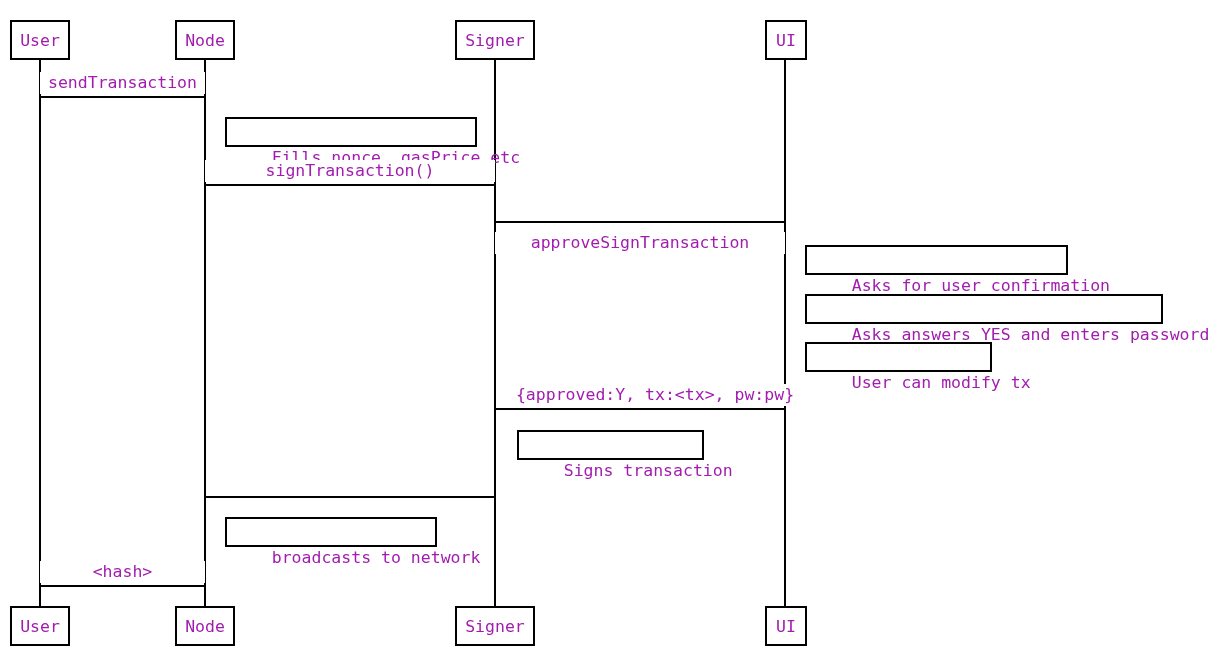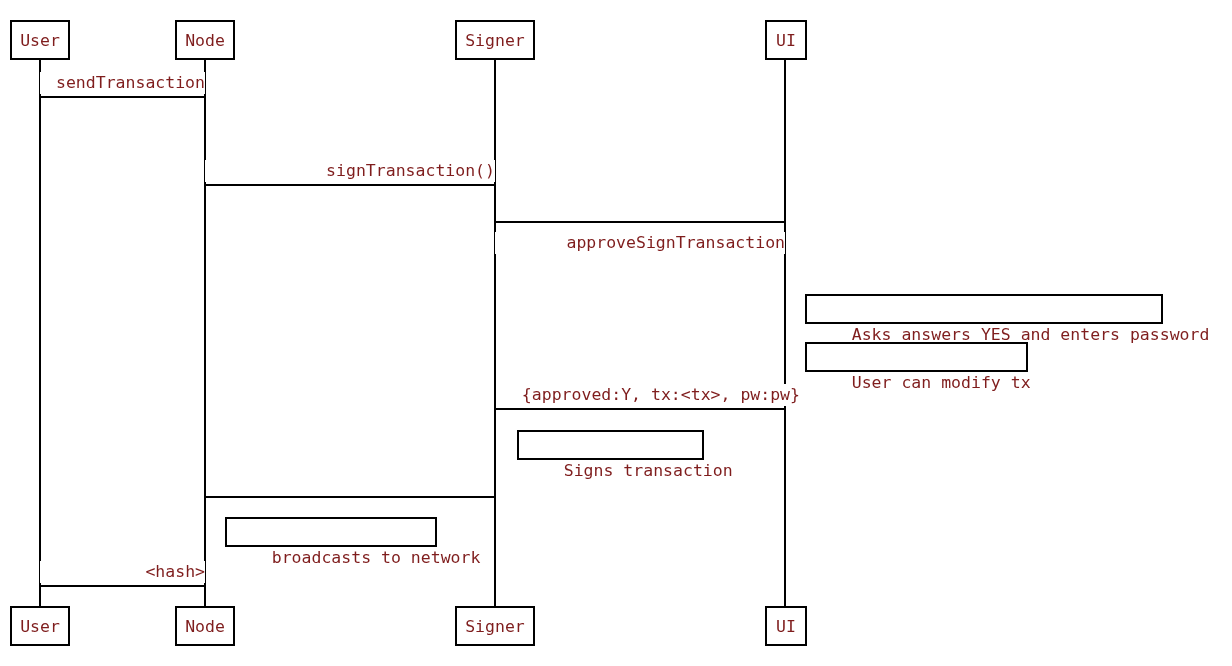--- a/index.html
+++ b/index.html
@@ -7,21 +7,21 @@
     padding: 0;
     background: #ffffff;
   }
   .canvas {
     position: relative;
     width: 1232px;
     height: 666px;
     background: #ffffff;
     font-family: "DejaVu Sans Mono", "Liberation Mono", monospace;
     font-size: 16.5px;
-    color: #7f1d1d;
+    color: #a21caf;
     overflow: hidden;
   }
   .actor {
     position: absolute;
     height: 40px;
     border: 2px solid #000000;
     box-sizing: border-box;
     background: #ffffff;
     display: flex;
     align-items: center;
@@ -34,21 +34,21 @@
     top: 60px;
     width: 2px;
     height: 547px;
     background: #000000;
     z-index: 1;
   }
   .msg-label {
     position: absolute;
     height: 22px;
     line-height: 22px;
-    text-align: right;
+    text-align: center;
     white-space: pre;
     background: #ffffff;
     z-index: 2;
   }
   .msg-line {
     position: absolute;
     height: 2px;
     background: #000000;
     z-index: 2;
   }
@@ -76,31 +76,37 @@
   <div class="actor" style="left:765px; top:20px; width:42px;">UI</div>
 
   <div class="lifeline" style="left:39px;"></div>
   <div class="lifeline" style="left:204px;"></div>
   <div class="lifeline" style="left:494px;"></div>
   <div class="lifeline" style="left:784px;"></div>
 
   <div class="msg-label" style="left:40px; top:72px; width:165px;">sendTransaction</div>
   <div class="msg-line" style="left:40px; top:96px; width:165px;"></div>
 
+  <div class="note" style="left:225px; top:117px; width:252px;">
+    <span>Fills nonce, gasPrice etc</span>
+  </div>
 
   <div class="msg-label" style="left:205px; top:160px; width:290px;">signTransaction()</div>
   <div class="msg-line" style="left:205px; top:184px; width:290px;"></div>
 
   <div class="msg-label" style="left:495px; top:197px; width:290px;margin-top:35px;">approveSignTransaction</div>
   <div class="msg-line" style="left:495px; top:221px; width:290px;"></div>
 
+  <div class="note" style="left:805px; top:245px; width:263px;">
+    <span>Asks for user confirmation</span>
+  </div>
   <div class="note" style="left:805px; top:294px; width:358px;">
     <span>Asks answers YES and enters password</span>
   </div>
-  <div class="note" style="left:805px; top:342px; width:223px;">
+  <div class="note" style="left:805px; top:342px; width:187px;">
     <span>User can modify tx</span>
   </div>
 
   <div class="msg-label" style="left:510px; top:384px; width:290px;">{approved:Y, tx:&lt;tx&gt;, pw:pw}</div>
   <div class="msg-line" style="left:495px; top:408px; width:290px;"></div>
 
   <div class="note" style="left:517px; top:430px; width:187px;">
     <span>Signs transaction</span>
   </div>
 

